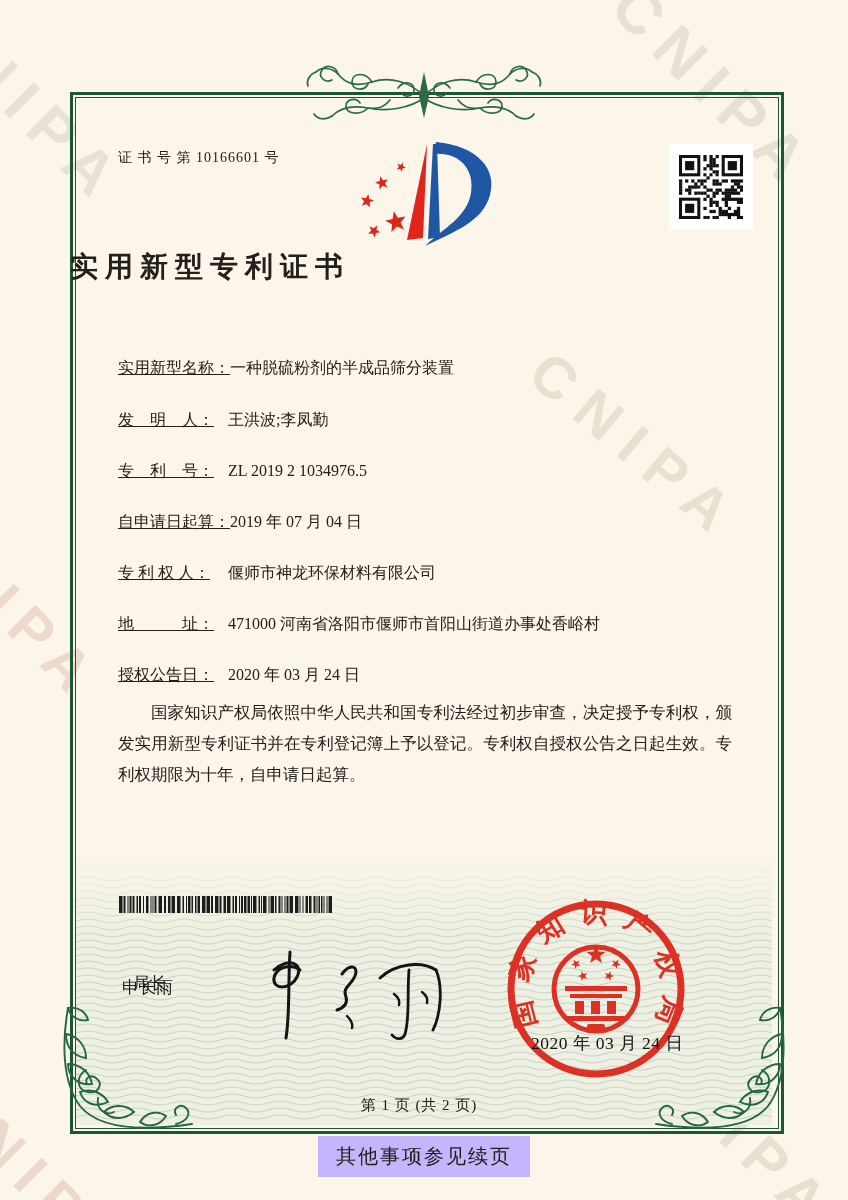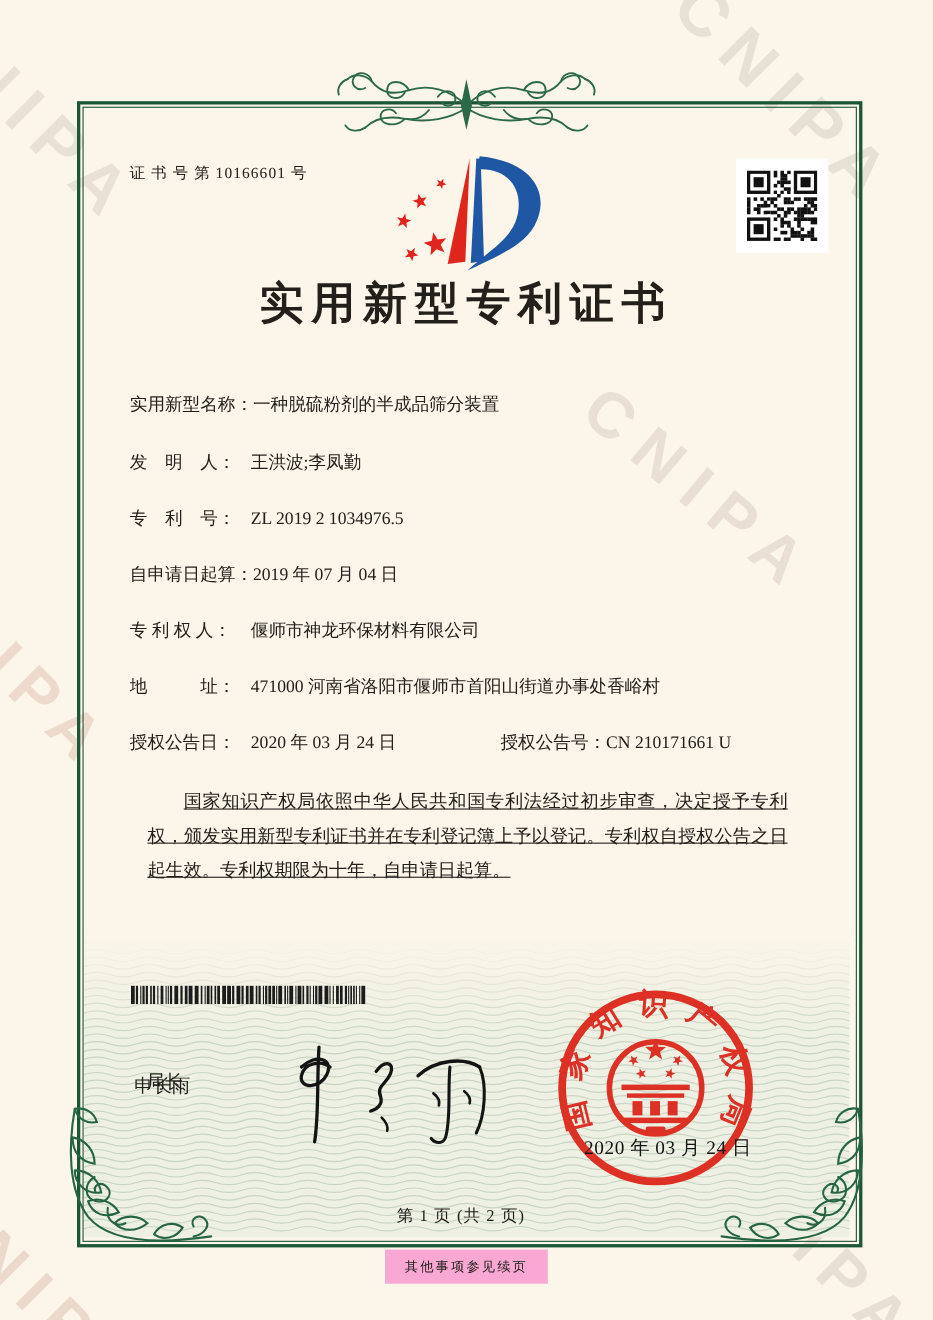--- a/index.html
+++ b/index.html
@@ -22,41 +22,41 @@
   .waves{position:absolute;left:76px;top:845px;width:696px;height:280px;z-index:1;}
   .wavefade{position:absolute;left:76px;top:845px;width:696px;height:95px;z-index:1;
             background:linear-gradient(#fbf5ea 8%,rgba(251,245,234,0));}
   
   .orn{position:absolute;z-index:3;pointer-events:none;}
   
   .certno{position:absolute;left:118px;top:149px;font-size:14px;letter-spacing:1px;z-index:4;}
   .logo{position:absolute;left:349px;top:138px;z-index:4;}
   .qrbox{position:absolute;left:669px;top:144px;width:84px;height:86px;background:#fff;z-index:4;
          display:flex;align-items:center;justify-content:center;}
-  .title{position:absolute;left:70px;top:248px;width:708px;text-align:center;font-size:40px;
+  .title{position:absolute;left:70px;top:248px;width:708px;font-size:28px;
          font-weight:700;letter-spacing:7px;z-index:4;}
   
   .frow{position:absolute;left:118px;font-size:16px;white-space:nowrap;z-index:4;}
-  .frow .lb{display:inline-block;min-width:110px;}
+  .frow .lb{display:inline-block;min-width:110px;text-decoration:underline;}
   .pair2{position:absolute;left:337px;top:0;}
   .paras{position:absolute;left:118px;top:697px;width:614px;font-size:16.5px;line-height:31px;
          text-align:justify;z-index:4;}
-  .paras p{margin:16px;text-indent:2em;text-decoration:underline;}
+  .paras p{margin:0;text-indent:2em;}
   
   .barcode{position:absolute;left:119px;top:896px;z-index:4;}
   .sig-title{position:absolute;left:122px;top:972px;font-size:17px;z-index:4;margin-left:11px;}
   .sig-name{position:absolute;left:122px;top:976px;font-size:17px;z-index:4;}
   .sig-hand{position:absolute;left:246px;top:944px;z-index:5;}
   .seal{position:absolute;left:497px;top:885px;z-index:5;opacity:.93;}
   .seal-date{position:absolute;left:531px;top:1031px;font-size:17.5px;letter-spacing:.5px;
              color:#141414;z-index:6;}
   .pageno{position:absolute;left:65px;top:1096px;width:708px;text-align:center;font-size:15px;
           letter-spacing:1px;z-index:4;}
   .contnote{position:absolute;left:70px;top:1136px;width:708px;text-align:center;z-index:4;}
-  .contnote span{display:inline-block;background:#f9a8d4;padding:7px 18px;font-size:12px;letter-spacing:2px;}
+  .contnote span{display:inline-block;background:#c4b5fd;padding:7px 18px;font-size:20px;letter-spacing:2px;}
 </style>
 </head>
 <body>
 
 <span class="wm wm1">CNIPA</span>
 <span class="wm wm2">CNIPA</span>
 <span class="wm wm3">CNIPA</span>
 <span class="wm wm4">CNIPA</span>
 <span class="wm wm5">CNIPA</span>
 <span class="wm wm6">CNIPA</span>
@@ -284,23 +284,20 @@
   <span class="lb">自申请日起算：</span><span>2019 年 07 月 04 日</span>
 </div>
 <div class="frow" style="top:563px">
   <span class="lb">专 利 权 人：</span><span>偃师市神龙环保材料有限公司</span>
 </div>
 <div class="frow" style="top:614px">
   <span class="lb">地　　　址：</span><span>471000 河南省洛阳市偃师市首阳山街道办事处香峪村</span>
 </div>
 <div class="frow" style="top:665px">
   <span class="lb">授权公告日：</span><span>2020 年 03 月 24 日</span>
-  <span class="pair2">
-    <span>授权公告号：</span><span>CN 210171661 U</span>
-  </span>
 </div>
 
 <div class="paras">
   <p>国家知识产权局依照中华人民共和国专利法经过初步审查，决定授予专利权，颁发实用新型专利证书并在专利登记簿上予以登记。专利权自授权公告之日起生效。专利权期限为十年，自申请日起算。</p>
 </div>
 
 <svg class="barcode" id="barcode" width="218" height="17" viewBox="0 0 218 17">
     <rect x="0" y="0" width="3.5" height="17" fill="#1c1c1c"></rect>
     <rect x="4.5" y="0" width="2" height="17" fill="#1c1c1c"></rect>
     <rect x="8.5" y="0" width="1" height="17" fill="#1c1c1c"></rect>

